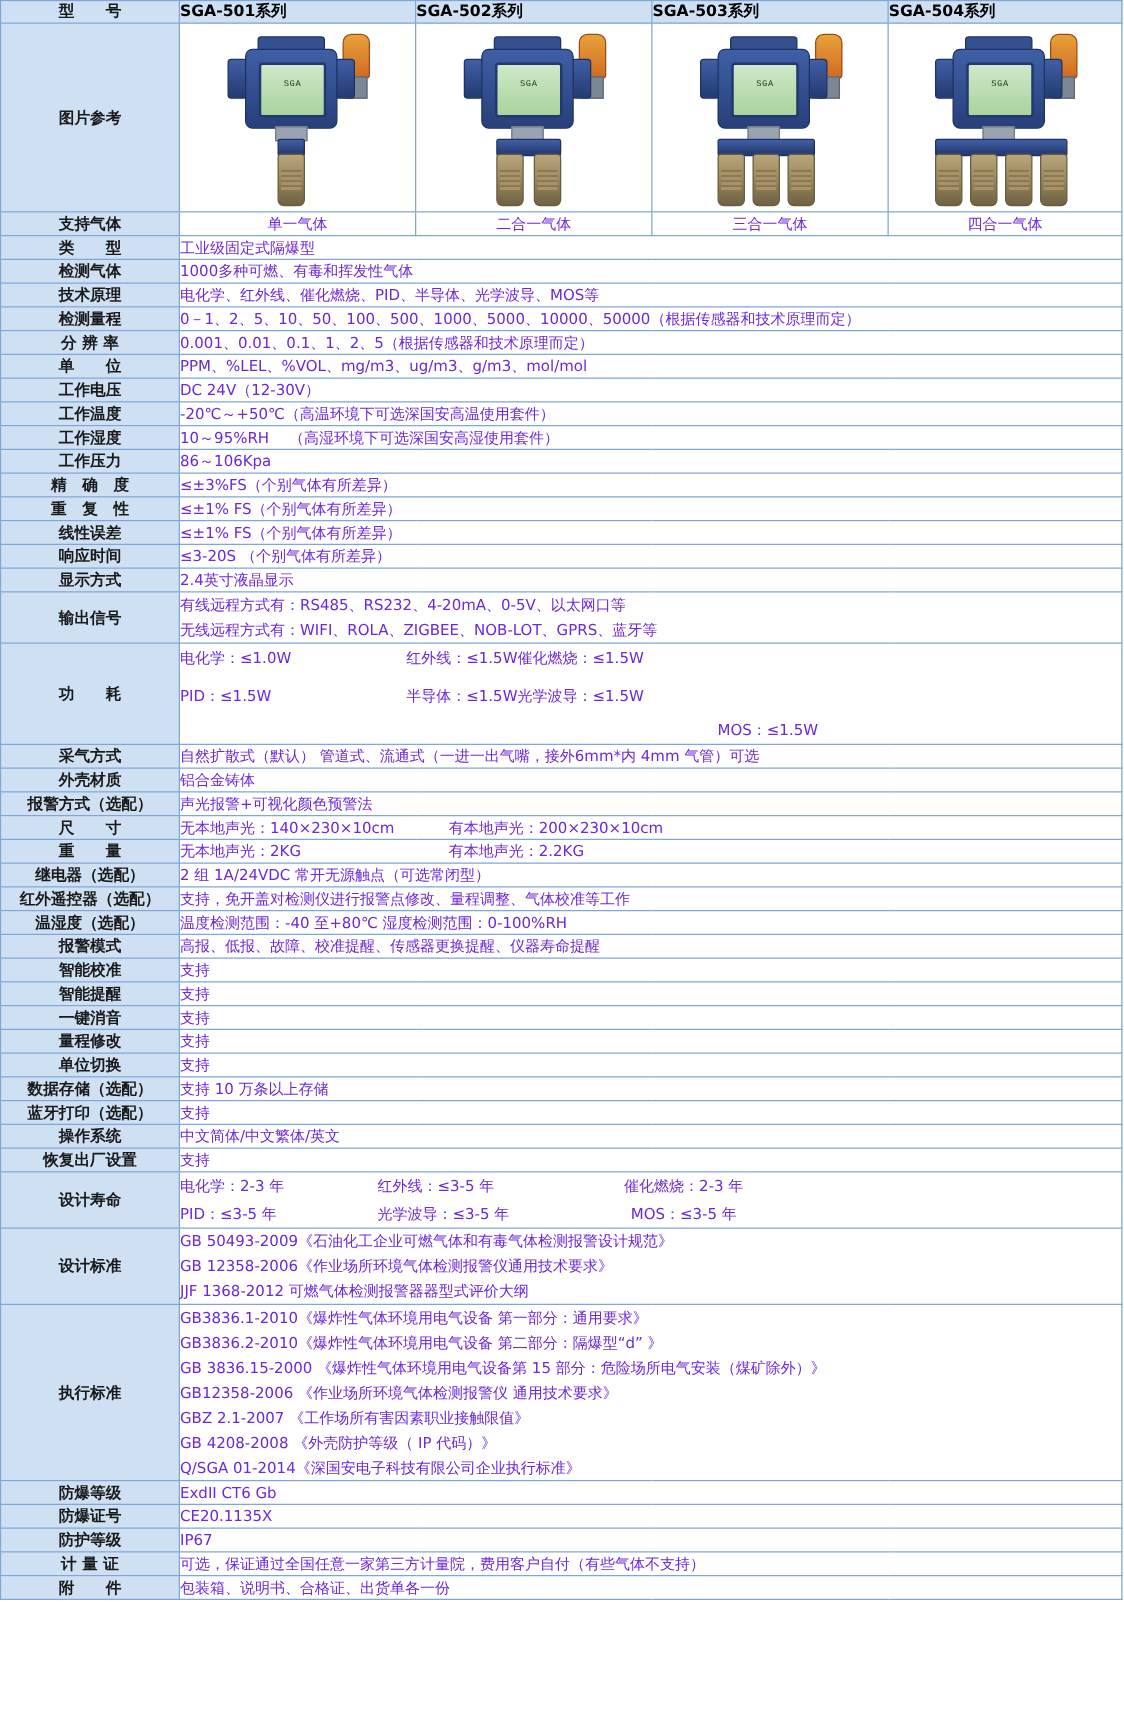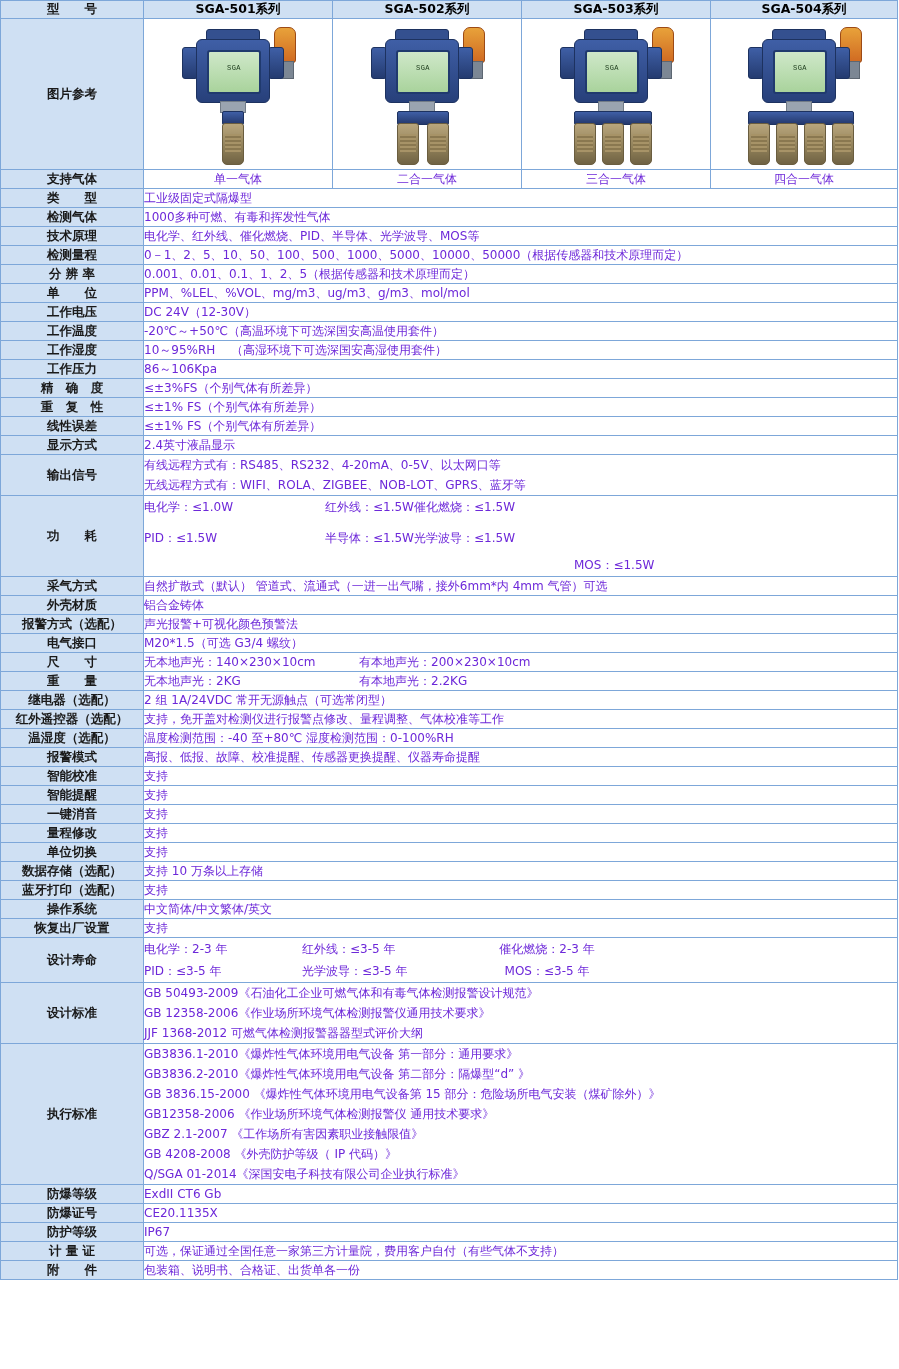--- a/index.html
+++ b/index.html
@@ -43,21 +43,20 @@
   td.value {
     background: #ffffff;
     text-align: left;
     padding: 4px 8px;
     font-size: 12px;
     color: #6d28d9;
     line-height: 1.5;
   }
   td.head {
     background: #cfe0f3;
-    text-align: center;
     font-weight: bold;
     font-size: 12.5px;
     padding: 6px 2px;
   }
   td.imgcell {
     background: #ffffff;
     text-align: center;
     padding: 4px 2px;
     height: 150px;
     font-family: Liberation Mono, monospace;
@@ -348,20 +347,24 @@
       </tr>
       <tr>
         <td class="label">重　复　性</td>
         <td class="value" colspan="4">≤±1% FS（个别气体有所差异）</td>
       </tr>
       <tr>
         <td class="label">线性误差</td>
         <td class="value" colspan="4">≤±1% FS（个别气体有所差异）</td>
       </tr>
       <tr>
+        <td class="label">响应时间</td>
+        <td class="value" colspan="4">≤3-20S （个别气体有所差异）</td>
+      </tr>
+      <tr>
         <td class="label">显示方式</td>
         <td class="value" colspan="4">2.4英寸液晶显示</td>
       </tr>
 
       <tr>
         <td class="label">输出信号</td>
         <td class="value multi-line" colspan="4">
           <div>有线远程方式有：RS485、RS232、4-20mA、0-5V、以太网口等</div>
           <div>无线远程方式有：WIFI、ROLA、ZIGBEE、NOB-LOT、GPRS、蓝牙等</div>
         </td>
@@ -389,24 +392,20 @@
         <td class="label">采气方式</td>
         <td class="value" colspan="4">自然扩散式（默认）  管道式、流通式（一进一出气嘴，接外6mm*内 4mm 气管）可选</td>
       </tr>
       <tr>
         <td class="label">外壳材质</td>
         <td class="value" colspan="4">铝合金铸体</td>
       </tr>
       <tr>
         <td class="label">报警方式（选配）</td>
         <td class="value" colspan="4">声光报警+可视化颜色预警法</td>
-      </tr>
-      <tr>
-        <td class="label">电气接口</td>
-        <td class="value" colspan="4">M20*1.5（可选 G3/4 螺纹）</td>
       </tr>
 
       <tr>
         <td class="label">尺　　寸</td>
         <td class="value dim-row" colspan="4">
           <span>无本地声光：140×230×10cm</span><span>有本地声光：200×230×10cm</span>
         </td>
       </tr>
 
       <tr>

